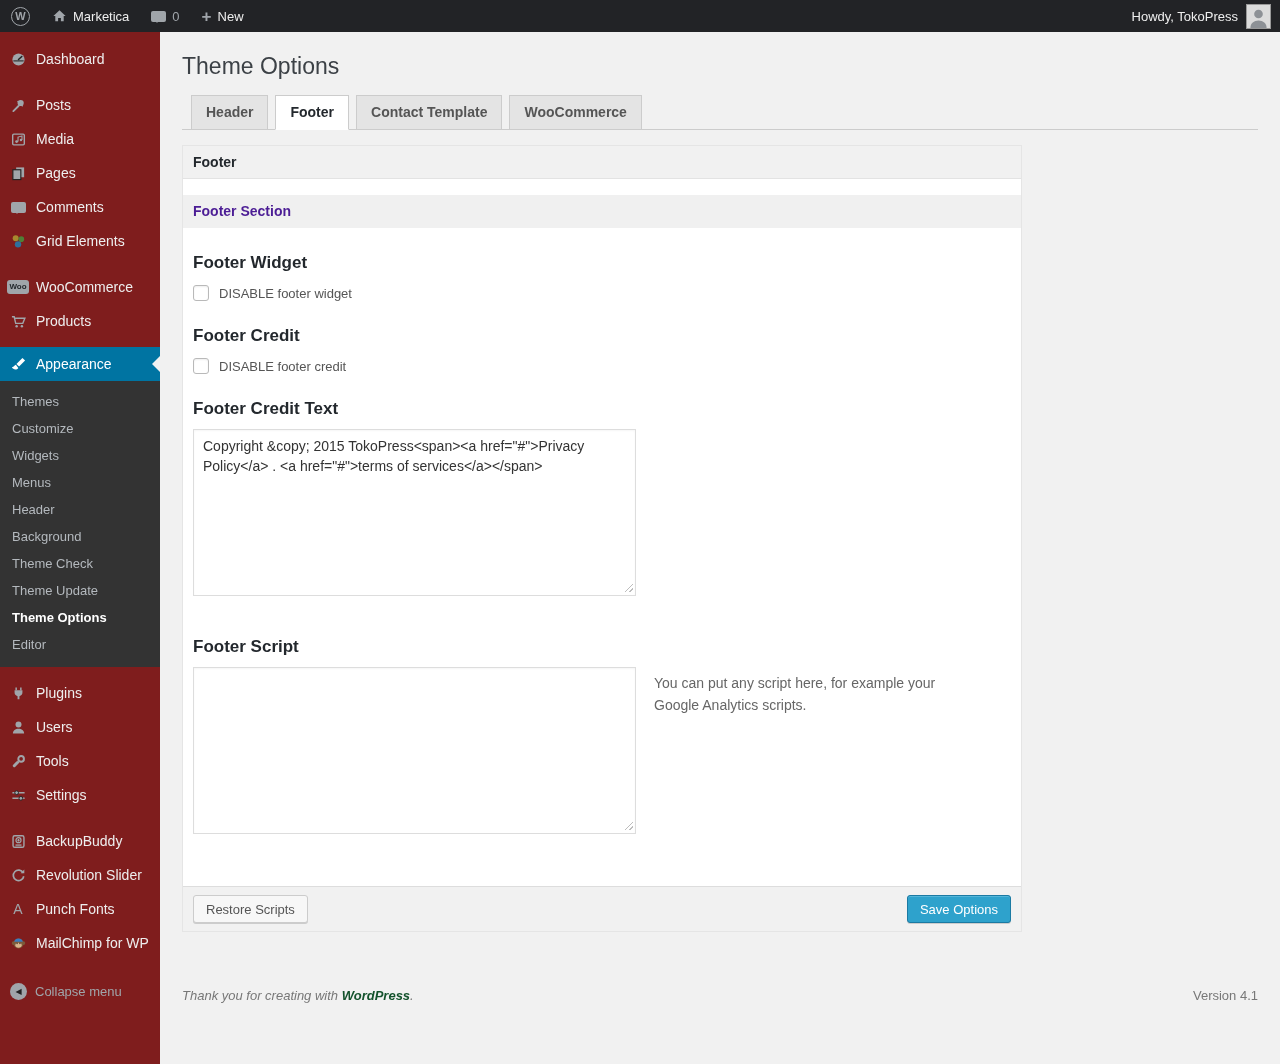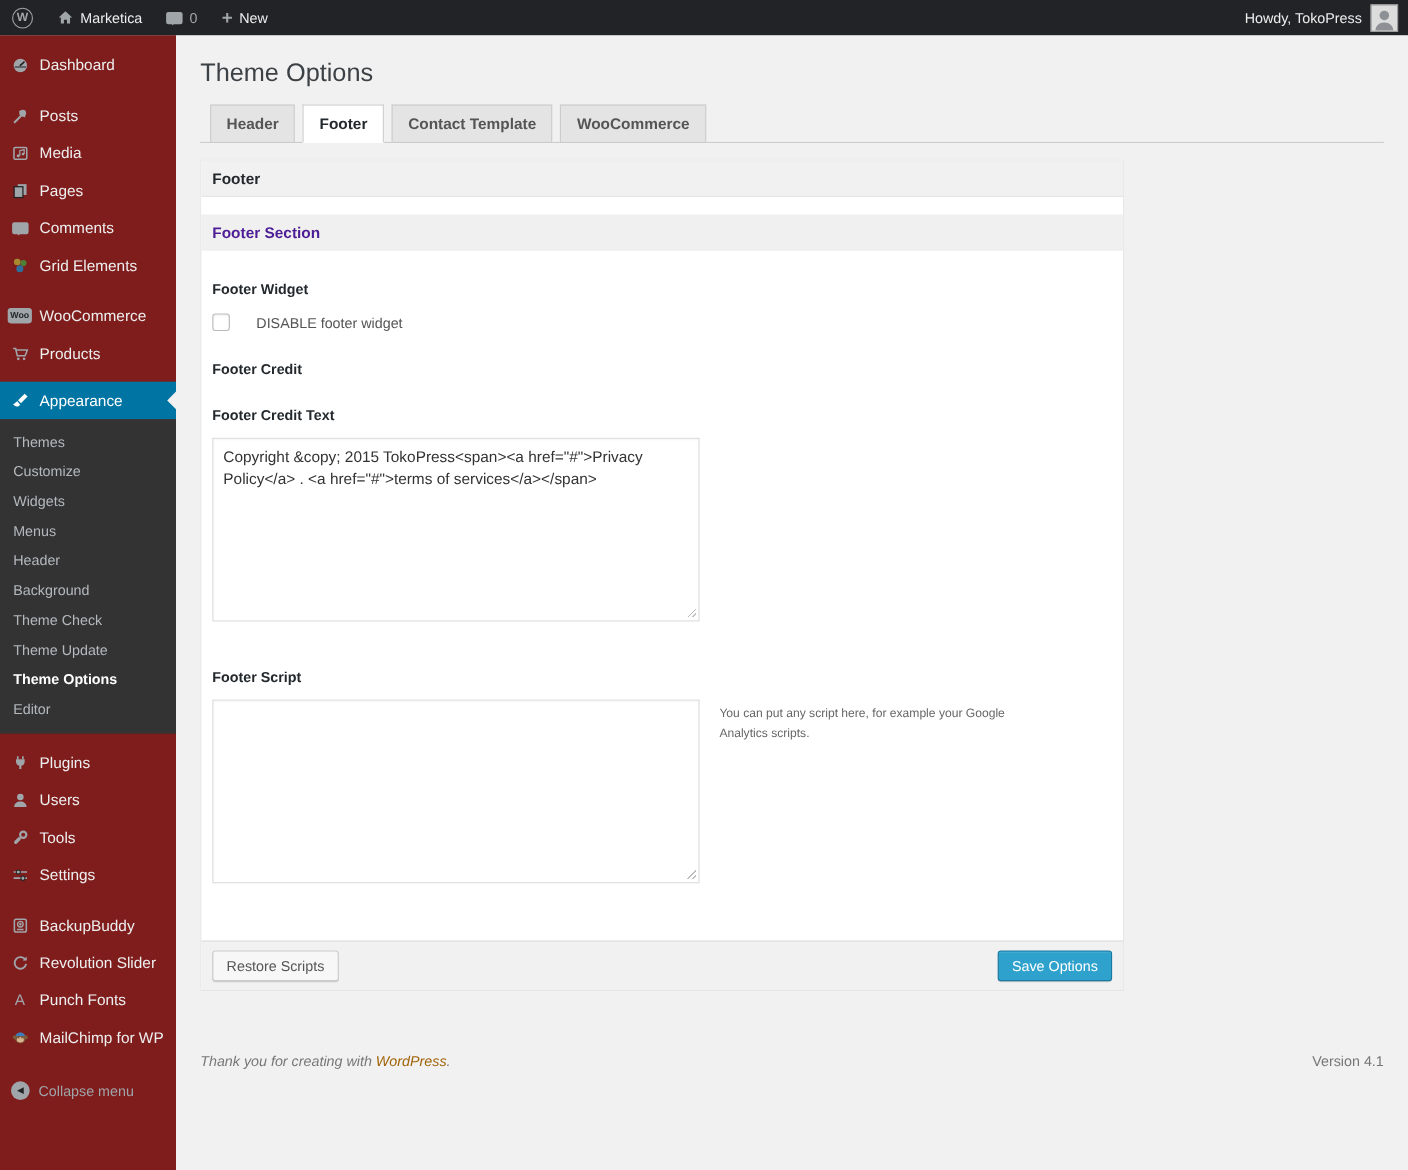--- a/index.html
+++ b/index.html
@@ -65,52 +65,52 @@
     line-height: 17px; cursor: pointer;
   }
   .nav-tab.active { background: #fff; border-bottom-color: #fff; color: #23282d; font-weight: 700; }
 
   
   .panel { width: 840px; margin-top: 15px; background: #fff; border: 1px solid #e5e5e5; }
   .panel-top-bar { height: 33px; line-height: 32px; padding: 0 10px; background: #f1f1f1; border-bottom: 1px solid #e3e3e3; font-size: 14px; font-weight: bold; color: #23282d; }
   .white-gap { height: 16px; background: #fff; }
   .section-bar { height: 33px; line-height: 33px; padding: 0 10px; background: #f0f0f0; font-size: 14px; font-weight: bold; color: #4c1d95; }
   .panel-body { padding: 0 10px 16px; }
-  .field-label { font-weight: bold; font-size: 13px; color: #23282d; padding-top: 27px; line-height: 15px; }
-  .check-row { display: flex; align-items: center; gap: 24px; margin-top: 15px; color: #555; font-size: 13px; }
+  .field-label { font-weight: bold; font-size: 17px; color: #23282d; padding-top: 27px; line-height: 15px; }
+  .check-row { display: flex; align-items: center; gap: 10px; margin-top: 15px; color: #555; font-size: 13px; }
   .check-row input[type="checkbox"] {
     appearance: none; -webkit-appearance: none; width: 16px; height: 16px;
     border: 1px solid #b9b9b9; border-radius: 3px; background: #fff;
     box-shadow: inset 0 1px 2px rgba(0,0,0,.07); cursor: pointer;
   }
   .textarea-wrap { position: relative; width: 443px; margin-top: 13px; }
   .textarea-wrap textarea {
     display: block; width: 443px; height: 167px; border: 1px solid #ddd; background: #fff;
     padding: 7px 9px; font-family: inherit; font-size: 14px; line-height: 1.4; color: #333;
     resize: none; outline: none; box-shadow: inset 0 1px 2px rgba(0,0,0,.04);
   }
   .grip {
     position: absolute; right: 3px; bottom: 4px; width: 11px; height: 11px;
     background: repeating-linear-gradient(-45deg, transparent 0 2px, #bdbdbd 2px 3px);
     clip-path: polygon(100% 0, 100% 100%, 0 100%);
   }
   .script-row { display: flex; align-items: flex-start; gap: 18px; }
-  .help-text { width: 305px; color: #666; font-size: 11px; line-height: 1.6; padding-top: 18px; }
+  .help-text { width: 305px; color: #666; font-size: 14px; line-height: 1.6; padding-top: 18px; }
   .panel-footer {
     margin-top: 36px; background: #f1f1f1; border-top: 1px solid #ddd;
     padding: 8px 10px; display: flex; justify-content: space-between; align-items: center;
   }
   .btn { border-radius: 3px; font-size: 13px; height: 28px; padding: 0 12px; cursor: pointer; font-family: inherit; }
   .btn-secondary { background: #f7f7f7; border: 1px solid #ccc; color: #555; box-shadow: 0 1px 0 #ccc; }
   .btn-primary { background: #2ea2cc; border: 1px solid #1b7aa3; color: #fff; box-shadow: inset 0 1px 0 rgba(120,200,230,.5), 0 1px 0 rgba(0,0,0,.15); }
 
   
   .page-footer { display: flex; justify-content: space-between; align-items: baseline; margin-top: 56px; color: #777; font-size: 13px; }
   .thanks { font-style: italic; }
-  .thanks a { color: #a16207; text-decoration: none; cursor: pointer; }
+  .thanks a { color: #14532d; text-decoration: none; cursor: pointer; font-weight: bold; }
 </style>
 </head>
 <body>
 
 <div id="admin-bar">
   <div class="ab-item">
     <span class="wp-logo-circle">W</span>
   </div>
   <div class="ab-item">
     <span class="ab-icon">
@@ -351,20 +351,24 @@
     <div class="section-bar">Footer Section</div>
 
     <div class="panel-body">
       <div class="field-label">Footer Widget</div>
       <div class="check-row">
         <input type="checkbox" style="">
         <span>DISABLE footer widget</span>
       </div>
 
       <div class="field-label">Footer Credit</div>
+      <div class="check-row">
+        <input type="checkbox" style="">
+        <span>DISABLE footer credit</span>
+      </div>
 
       <div class="field-label">Footer Credit Text</div>
       <div class="textarea-wrap">
         <textarea spellcheck="false" style="">Copyright &amp;copy; 2015 TokoPress&lt;span&gt;&lt;a href="#"&gt;Privacy Policy&lt;/a&gt; . &lt;a href="#"&gt;terms of services&lt;/a&gt;&lt;/span&gt;</textarea>
         <span class="grip"></span>
       </div>
     </div>
 
 
     <div class="panel-body">

